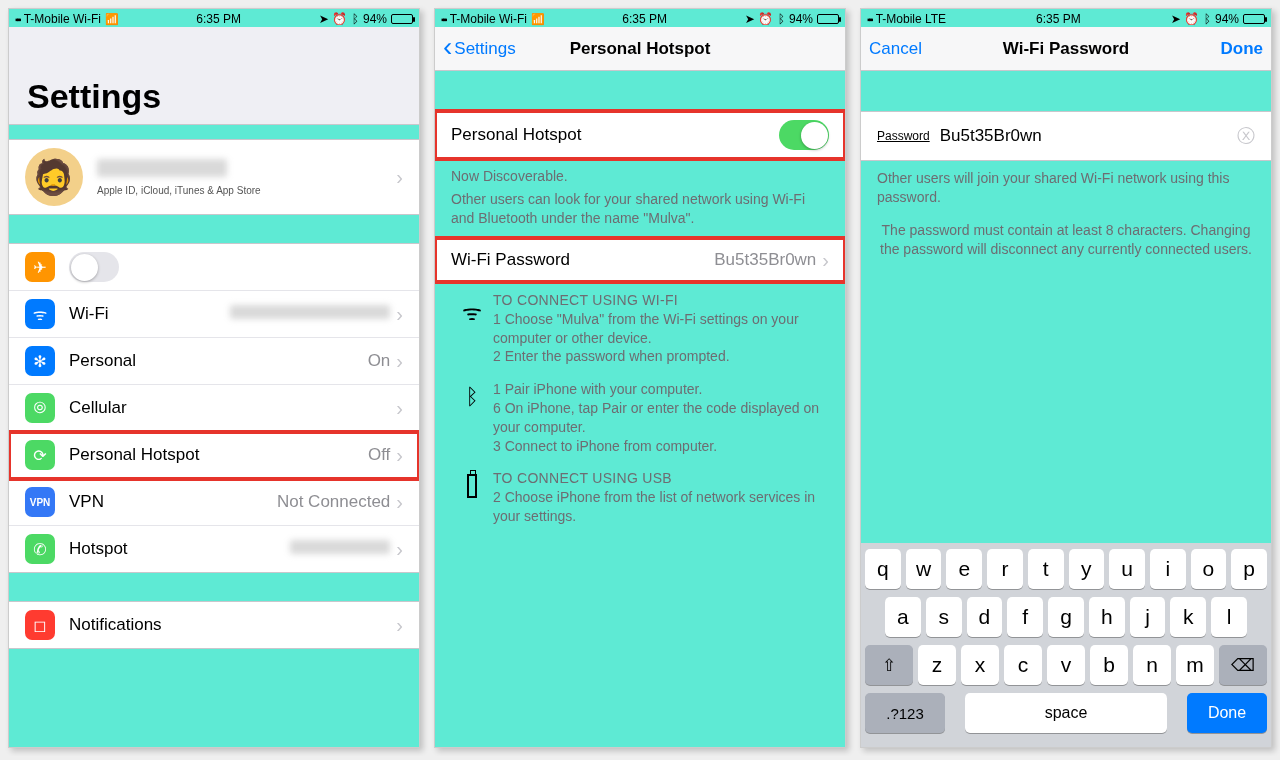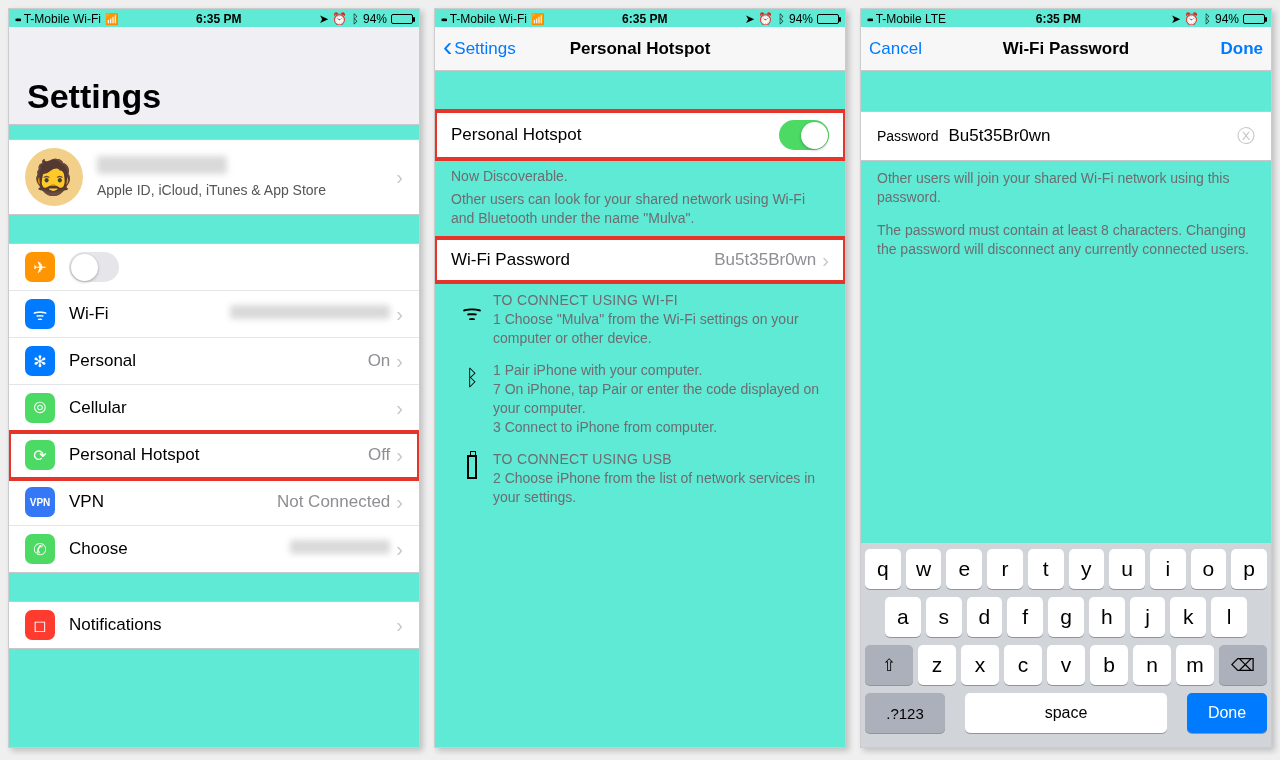--- a/index.html
+++ b/index.html
@@ -26,21 +26,21 @@
   .status {
     height: 18px;
     display: flex;
     justify-content: space-between;
     align-items: center;
     font-size: 12px;
     padding: 2px 6px 0;
     color: #000;
   }
   .status-left, .status-right { display: flex; align-items: center; gap: 4px; white-space: nowrap; }
-  .status-center { font-weight: 700; }
+  .status-center { font-weight: 400; }
   .bars::before { content: "▪▪▪"; letter-spacing: -2px; font-size: 10px; }
   .wifi-icon::before { content: "📶"; font-size: 11px; }
   .battery { display:inline-block; width: 22px; height: 10px; border:1px solid #000; border-radius:2px; position:relative; }
   .battery::after { content:""; position:absolute; right:-3px; top:2px; width:2px; height:5px; background:#000; border-radius:1px;}
   .battery-fill { background:#000; height:100%; width:94%; }
 
   
   .big-title {
     font-size: 34px;
     font-weight: 700;
@@ -88,21 +88,21 @@
   .cell .icon-sq {
     width: 30px; height: 30px; border-radius: 7px;
     margin-right: 14px;
     display: flex; align-items: center; justify-content: center;
     color: #fff; font-size: 16px; flex-shrink: 0;
   }
   .cell .label { flex: 1; font-size: 17px; }
   .cell .value { color: #8e8e93; margin-right: 6px; font-size: 17px; }
   .cell .chev { color: #c7c7cc; font-size: 20px; line-height: 1; }
   .cell .chev::before { content: "›"; }
-  .cell .sub { color: #555; font-size: 14px; }
+  .cell .sub { color: #555; font-size: 10px; }
   .cell.profile { min-height: 72px; }
 
   .avatar {
     width: 58px; height: 58px; border-radius: 50%;
     background: #f3d08a;
     margin-right: 14px;
     display:flex; align-items:center; justify-content:center;
     font-size: 34px;
   }
 
@@ -145,21 +145,21 @@
   }
 
   
   .instruct { display:flex; padding: 10px 16px 4px; color:#6d6d72; font-size:14px; }
   .instruct .ic { width: 42px; text-align:center; font-size:22px; color:#000; flex-shrink:0; padding-top:4px; }
   .instruct .txt .hdr { text-transform: uppercase; letter-spacing: 0.3px; margin-bottom:2px; color:#6d6d72; }
   .instruct .txt .ln { color:#6d6d72; line-height:1.35; }
 
   
   .pwd-cell { display:flex; align-items:center; padding: 12px 16px; background:#fff; border-top:1px solid #c8c7cc; border-bottom:1px solid #c8c7cc; min-height:44px; }
-  .pwd-cell .pwd-label { font-size:14px; margin-right:10px; }
+  .pwd-cell .pwd-label { font-size:12px; margin-right:10px;text-decoration:underline; }
   .pwd-cell .pwd-val { font-size:17px; flex:1; }
   .pwd-cell .clear { color:#c7c7cc; font-size:18px; }
   .pwd-cell .clear::before { content:"ⓧ"; }
 
   
   .keyboard {
     position: absolute; bottom:0; left:0; right:0;
     background: #d1d4d9;
     padding: 6px 4px;
   }
@@ -261,21 +261,21 @@
           <span>VPN</span>
         </div>
       <span class="label">VPN</span>
       <span class="value">Not Connected</span>
       <span class="chev"></span>
     </div>
     <div class="cell">
       <div class="icon-sq" style="background:#4cd964">
           <span>✆</span>
         </div>
-      <span class="label">Choose</span>
+      <span class="label">Hotspot</span>
       <span class="value"><span class="blur" style="width:100px;"></span></span>
       <span class="chev"></span>
     </div>
   </div>
 
   <div class="group">
     <div class="cell">
       <div class="icon-sq" style="background:#ff3b30">
           <span>◻</span>
         </div>
@@ -328,28 +328,29 @@
     <span class="label">Wi-Fi Password</span>
     <span class="value">Bu5t35Br0wn</span>
     <span class="chev"></span>
   </div>
 
   <div class="instruct">
     <div class="ic">ᯤ</div>
     <div class="txt">
       <div class="hdr">TO CONNECT USING WI-FI</div>
       <div class="ln">1 Choose "Mulva" from the Wi-Fi settings on your computer or other device.</div>
+      <div class="ln">2 Enter the password when prompted.</div>
     </div>
   </div>
 
   <div class="instruct">
     <div class="ic">ᛒ</div>
     <div class="txt">
       <div class="ln">1 Pair iPhone with your computer.</div>
-      <div class="ln">7 On iPhone, tap Pair or enter the code displayed on your computer.</div>
+      <div class="ln">6 On iPhone, tap Pair or enter the code displayed on your computer.</div>
       <div class="ln">3 Connect to iPhone from computer.</div>
     </div>
   </div>
 
   <div class="instruct">
     <div class="ic"><span class="usb-ic"></span></div>
     <div class="txt">
       <div class="hdr">TO CONNECT USING USB</div>
       <div class="ln">2 Choose iPhone from the list of network services in your settings.</div>
     </div>
@@ -384,21 +385,21 @@
 
   <div style="height:40px"></div>
 
   <div class="pwd-cell">
     <span class="pwd-label">Password</span>
     <span class="pwd-val">Bu5t35Br0wn</span>
     <span class="clear"></span>
   </div>
 
   <div class="desc">Other users will join your shared Wi-Fi network using this password.</div>
-  <div class="desc" style="padding-top:10px;">The password must contain at least 8 characters. Changing the password will disconnect any currently connected users.</div>
+  <div class="desc" style="padding-top:10px;text-align:center;">The password must contain at least 8 characters. Changing the password will disconnect any currently connected users.</div>
 
   <div class="keyboard">
     <div class="krow">
       <div class="key">q</div>
       <div class="key">w</div>
       <div class="key">e</div>
       <div class="key">r</div>
       <div class="key">t</div>
       <div class="key">y</div>
       <div class="key">u</div>

